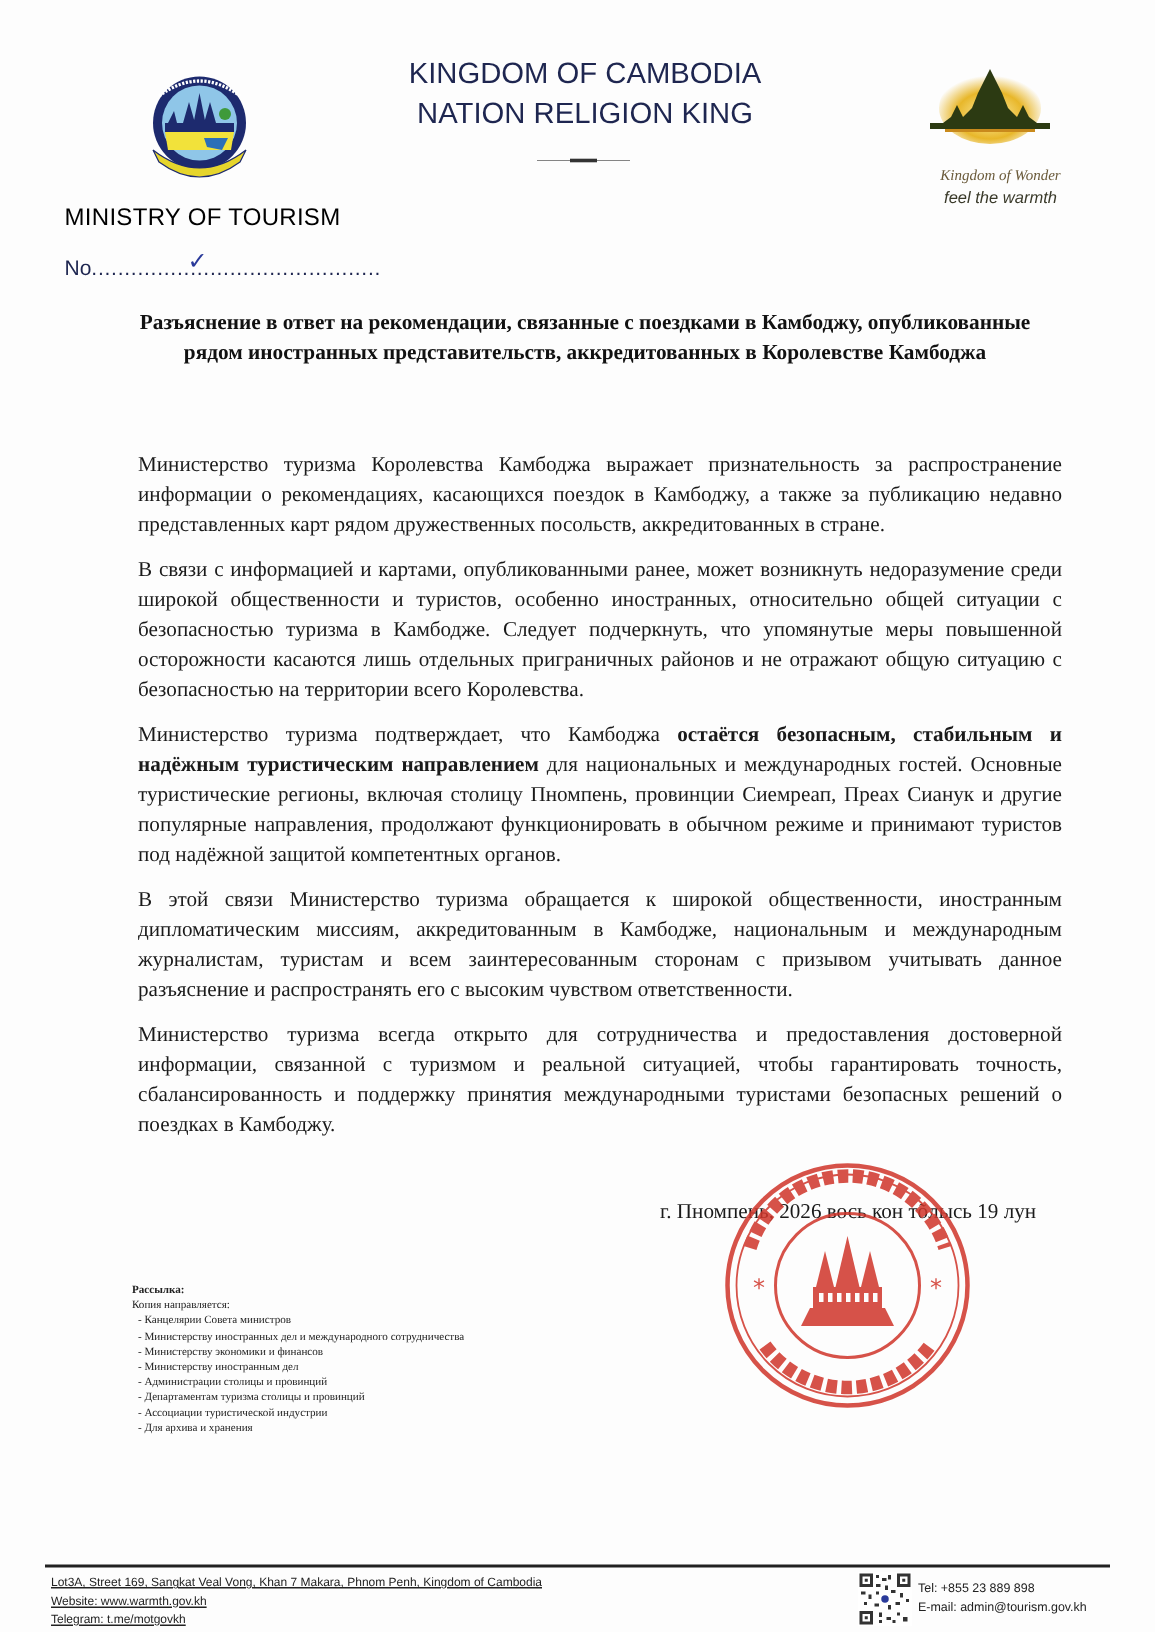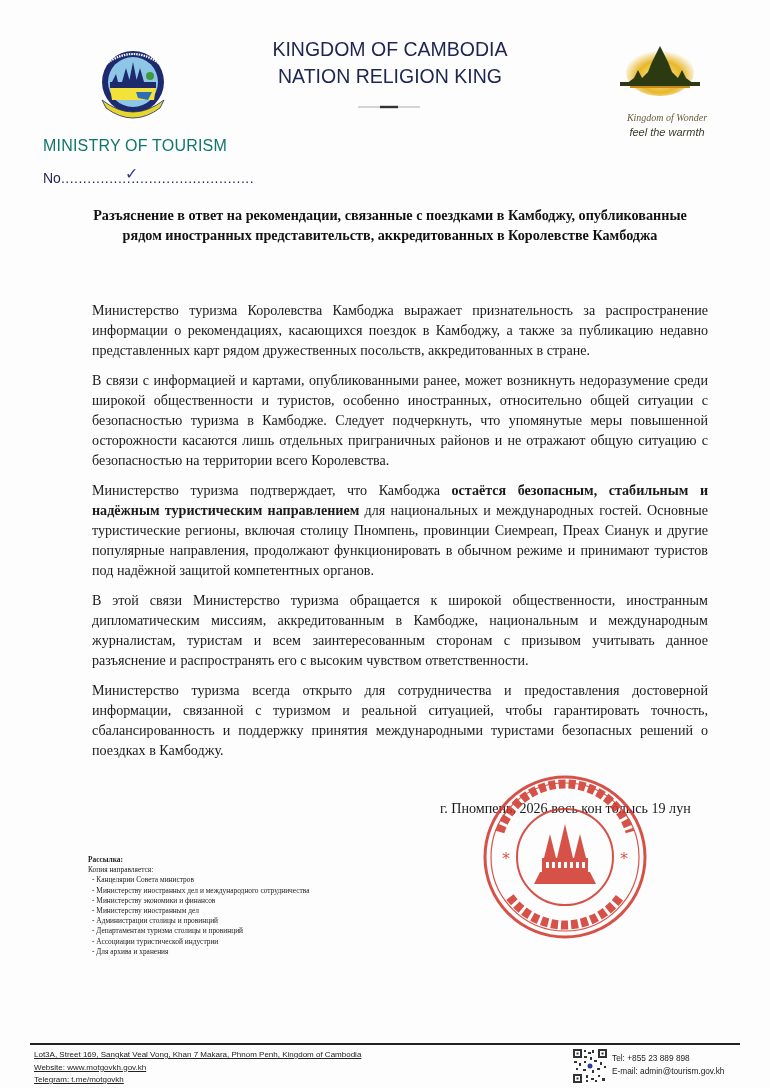--- a/index.html
+++ b/index.html
@@ -1,21 +1,21 @@
 <!DOCTYPE html>
 <html><head>
   <meta charset="utf-8">
   <style>
     html, body { margin: 0; padding: 0; background: #ffffff; }
     body { width: 770px; height: 1088px; position: relative; overflow: hidden; }
     .page { position: absolute; left: 0; top: 0; width: 770px; height: 1088px; background: #fdfdfd; }
 
     
     .emblem { position: absolute; left: 96px; top: 48px; width: 74px; height: 74px; }
-    .ministry-name { position: absolute; left: 43px; top: 137px; font-family: "Liberation Sans", sans-serif; font-size: 16px; color: #0f766e; letter-spacing: 0.2px; }
+    .ministry-name { position: absolute; left: 43px; top: 137px; font-family: "Liberation Sans", sans-serif; font-size: 16px; color: #000000; letter-spacing: 0.2px; }
     .doc-no { position: absolute; left: 43px; top: 170px; font-family: "Liberation Sans", sans-serif; font-size: 14px; color: #1e2650; white-space: nowrap; }
     .doc-no .dots { letter-spacing: 0.5px; }
     .doc-no .check { position: absolute; left: 82px; top: -6px; color: #2a3a9a; font-size: 16px; }
 
     .kingdom { position: absolute; left: 240px; top: 36px; width: 300px; text-align: center; font-family: "Liberation Sans", sans-serif; font-size: 19.5px; line-height: 27px; color: #1e2650; }
     .ornament { position: absolute; left: 358px; top: 105px; width: 62px; height: 4px; }
 
     .brand-logo { position: absolute; left: 578px; top: 44px; width: 164px; height: 96px; }
     .brand-word { position: absolute; left: 578px; top: 86px; width: 164px; text-align: center; font-family: "Liberation Serif", serif; font-size: 27px; color: #3f3b1f; letter-spacing: 0.5px; }
     .brand-kingdom { position: absolute; left: 612px; top: 112px; width: 110px; text-align: center; font-family: "Liberation Serif", serif; font-style: italic; font-size: 10px; color: #6a5a3a; }
@@ -141,21 +141,21 @@
       <li>- Администрации столицы и провинций</li>
       <li>- Департаментам туризма столицы и провинций</li>
       <li>- Ассоциации туристической индустрии</li>
       <li>- Для архива и хранения</li>
     </ul>
   </div>
 
   <div class="footer-rule"></div>
   <div class="footer-left">
     <div>Lot3A, Street 169, Sangkat Veal Vong, Khan 7 Makara, Phnom Penh, Kingdom of Cambodia</div>
-    <div>Website: www.motgovkh.gov.kh</div>
+    <div>Website: www.warmth.gov.kh</div>
     <div>Telegram: t.me/motgovkh</div>
   </div>
   <svg class="qr" viewBox="0 0 36 36">
     <rect width="36" height="36" fill="#fff"></rect>
     <g fill="#333">
       <rect x="1" y="1" width="9" height="9"></rect>
         <rect x="26" y="1" width="9" height="9"></rect>
         <rect x="1" y="26" width="9" height="9"></rect>
       <rect x="12" y="2" width="2" height="2"></rect>
         <rect x="16" y="4" width="3" height="2"></rect>

